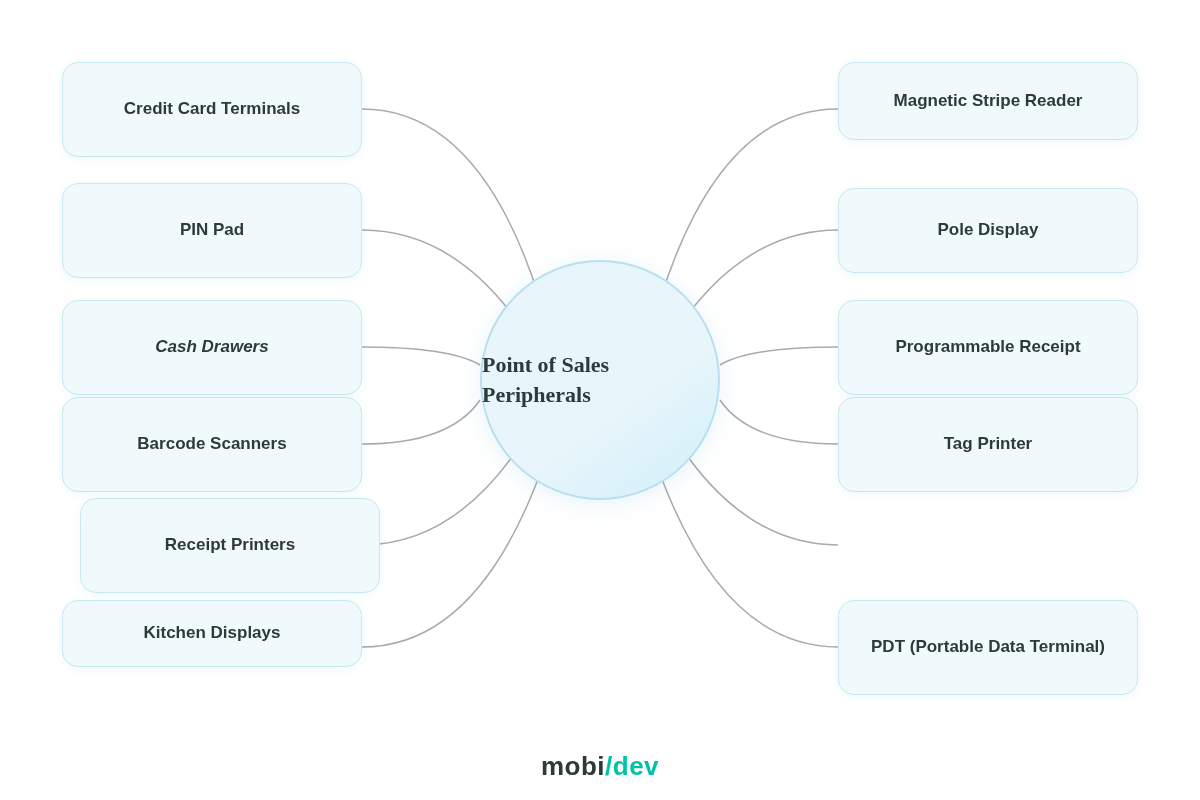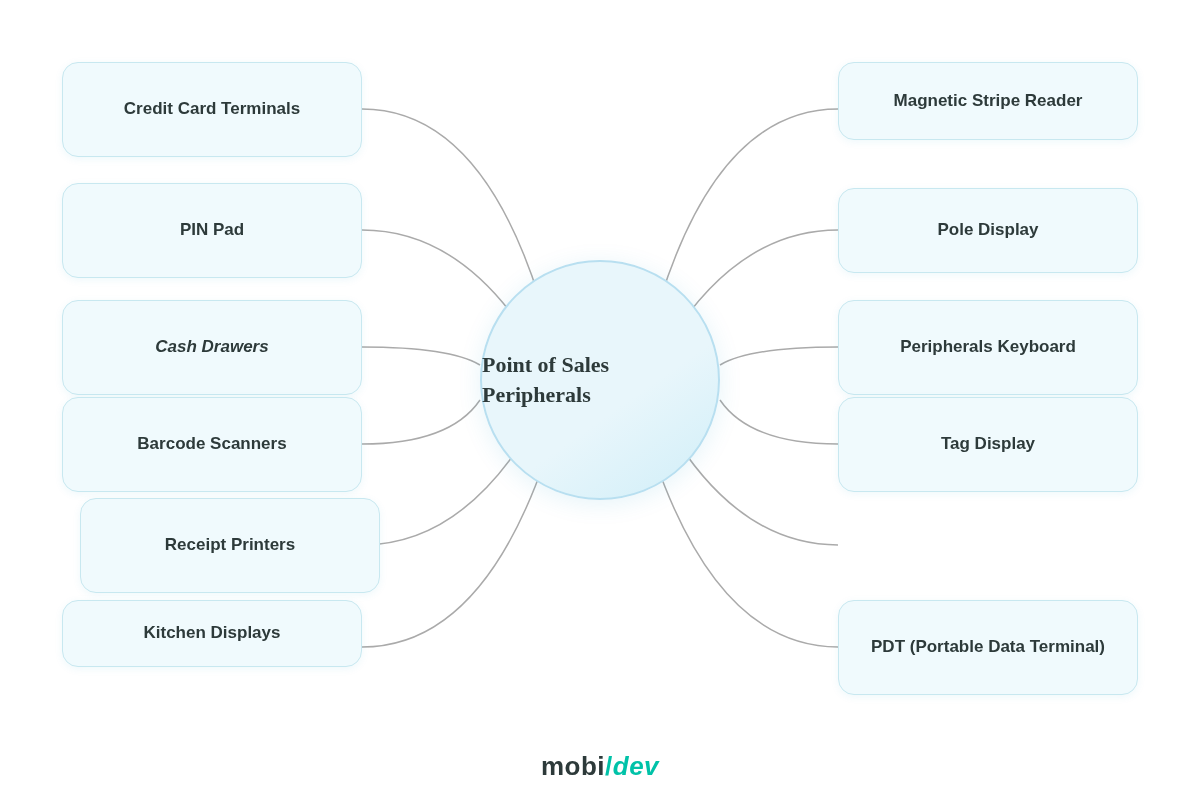--- a/index.html
+++ b/index.html
@@ -74,21 +74,21 @@
       position: absolute;
       bottom: 18px;
       left: 50%;
       transform: translateX(-50%);
       font-size: 26px;
       font-weight: 700;
       color: #333;
       letter-spacing: 0.5px;
     }
     .logo-mobi { color: #2d3a3a; margin-top: 8px; }
-    .logo-dev { color: #00c2a8; font-style: italic; }
+    .logo-dev { color: #00c2a8; }
     .logo-slash { color: #00c2a8; }
   </style>
 </head>
 <body>
 
 <div class="diagram-container">
 
   <svg class="connectors">
 
     <path d="M 362 109 Q 480 109 540 300" stroke="#aaa" stroke-width="1.5" fill="none"></path>
@@ -139,24 +139,24 @@
     <span class="node-label">Kitchen Displays</span>
   </div>
 
   <div class="node" style="top:62px; left:838px; width:300px; height:78px;justify-content:center;">
     <span class="node-label">Magnetic Stripe Reader</span>
   </div>
   <div class="node" style="top:178px; left:838px; width:300px; height:85px;margin-top:10px;">
     <span class="node-label">Pole Display</span>
   </div>
   <div class="node" style="top:300px; left:838px; width:300px; height:95px;">
-    <span class="node-label">Peripherals Keyboard</span>
+    <span class="node-label">Programmable Receipt</span>
   </div>
   <div class="node" style="top:397px; left:838px; width:300px; height:95px;">
-    <span class="node-label">Tag Display</span>
+    <span class="node-label">Tag Printer</span>
   </div>
   <div class="node" style="top:600px; left:838px; width:300px; height:95px;">
     <span class="node-label">PDT (Portable Data Terminal)</span>
   </div>
 
 </div>
 
 <div class="logo">
   <span class="logo-mobi">mobi</span><span class="logo-slash">/</span><span class="logo-dev">dev</span>
 </div>

